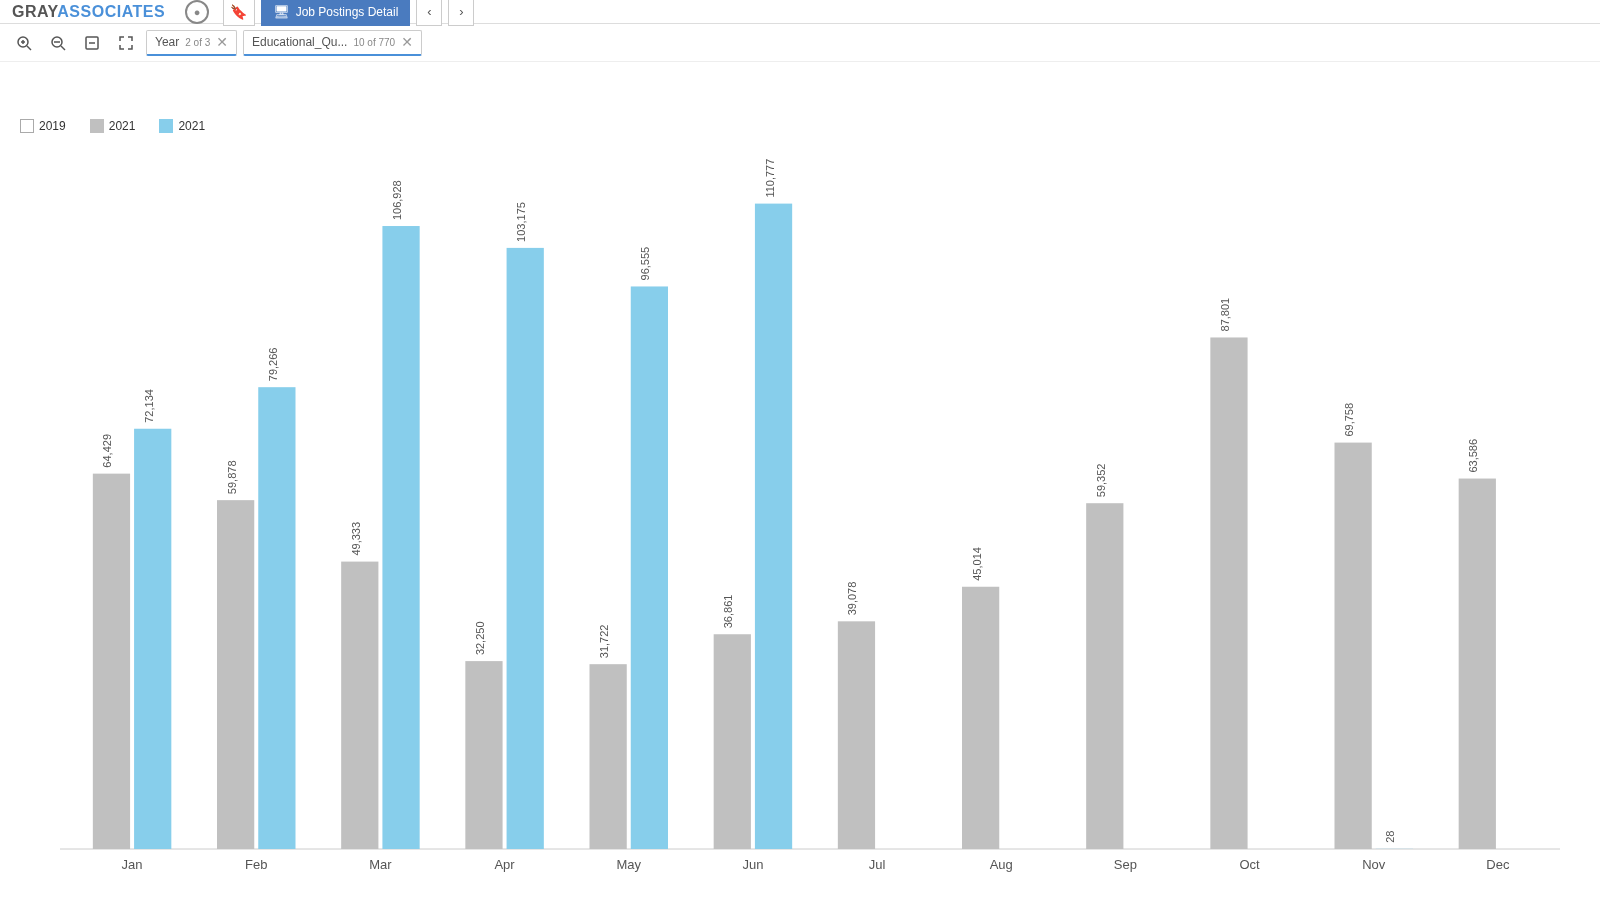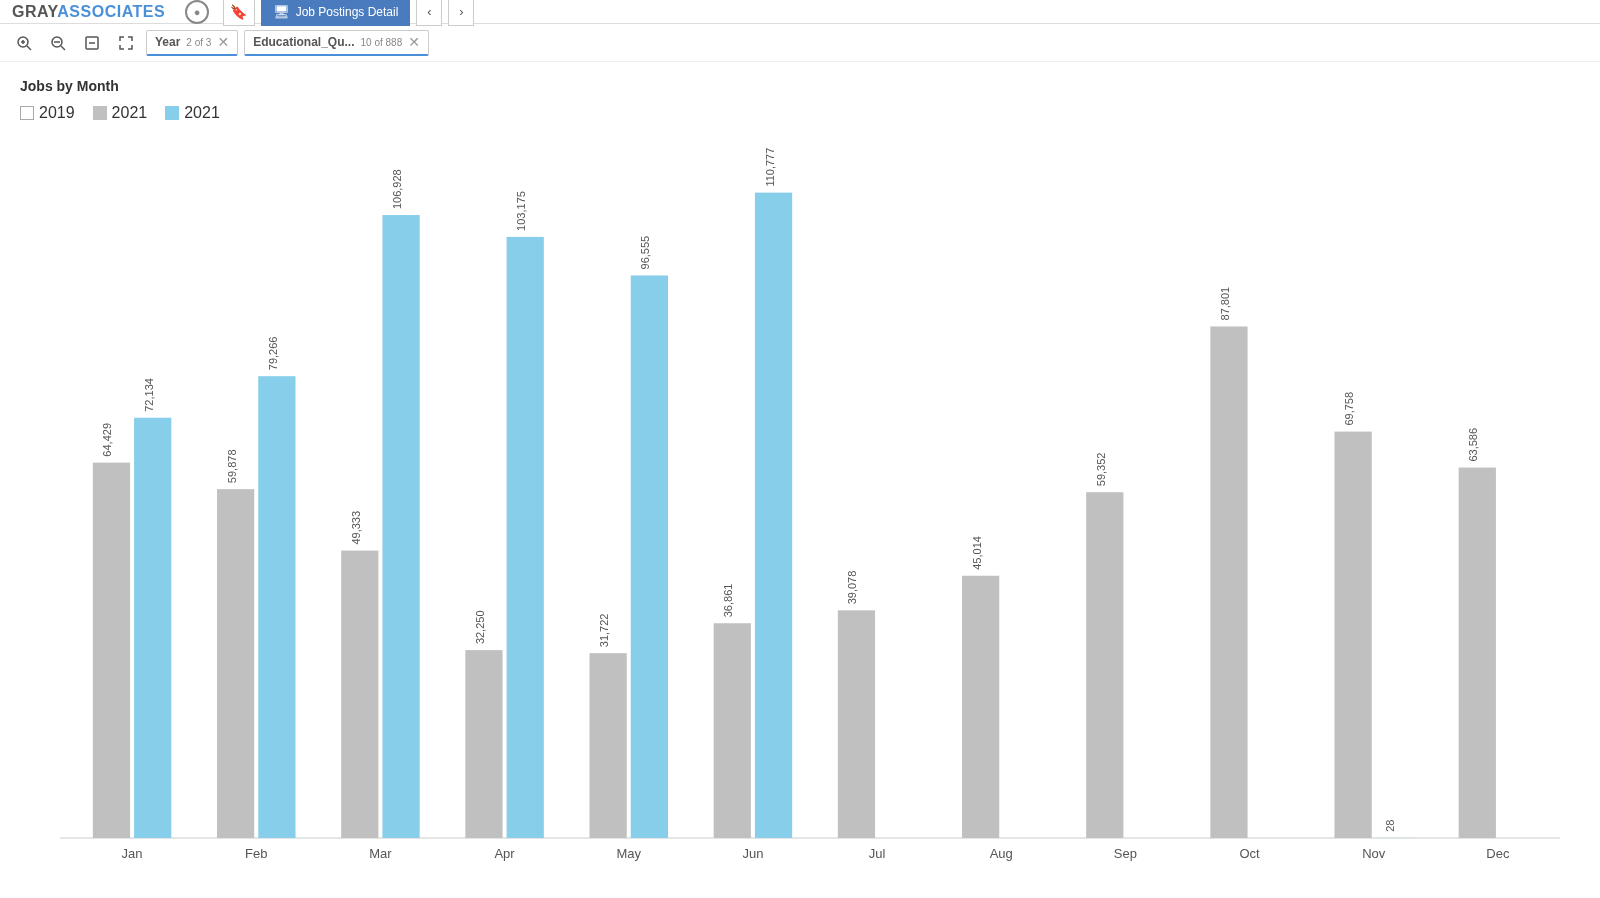--- a/index.html
+++ b/index.html
@@ -107,41 +107,42 @@
       height: 26px;
       padding: 0 8px;
       border: 1px solid #ccc;
       border-radius: 2px;
       font-size: 12px;
       gap: 6px;
       position: relative;
     }
     .filter-tag.year-tag { border-bottom: 2px solid #4a90d9; }
     .filter-tag.edu-tag { border-bottom: 2px solid #4a90d9; }
-    .filter-tag-label { color: #555; font-weight: bold; }
+    .filter-tag-label { color: #555; font-weight: normal; }
     .filter-tag-count { color: #888; font-size: 10px; }
     .filter-tag-close {
       cursor: pointer; color: #999; font-size: 14px; line-height: 1;
     }
 
     
     .chart-area {
       padding: 16px 20px 10px 20px;
     }
     .chart-title {
       font-size: 14px;
       font-weight: bold;
       margin-bottom: 10px;
       color: #333;
     }
     .legend {
       display: flex;
-      gap: 18px;
+      gap: 24px;
       margin-bottom: 16px;
-      font-size: 16px;
+      font-size: 12px;
+      margin-top: 41px;
     }
     .legend-item {
       display: flex;
       align-items: center;
       gap: 5px;
     }
     .legend-swatch {
       width: 14px; height: 14px;
       border: none;
     }
@@ -205,27 +206,26 @@
   </button>
 
   <div class="filter-tag year-tag">
     <span class="filter-tag-label">Year</span>
     <span class="filter-tag-count">2 of 3</span>
     <span class="filter-tag-close">✕</span>
   </div>
 
   <div class="filter-tag edu-tag">
     <span class="filter-tag-label">Educational_Qu...</span>
-    <span class="filter-tag-count">10 of 888</span>
+    <span class="filter-tag-count">10 of 770</span>
     <span class="filter-tag-close">✕</span>
   </div>
 </div>
 
 <div class="chart-area">
-  <div class="chart-title">Jobs by Month</div>
 
   <div class="legend">
     <div class="legend-item">
       <div class="legend-swatch" style="background:#fff; border:1px solid #aaa; width:14px; height:14px;"></div>
       <span>2019</span>
     </div>
     <div class="legend-item">
       <div class="legend-swatch" style="background:#c0c0c0; width:14px; height:14px;"></div>
       <span>2021</span>
     </div>

